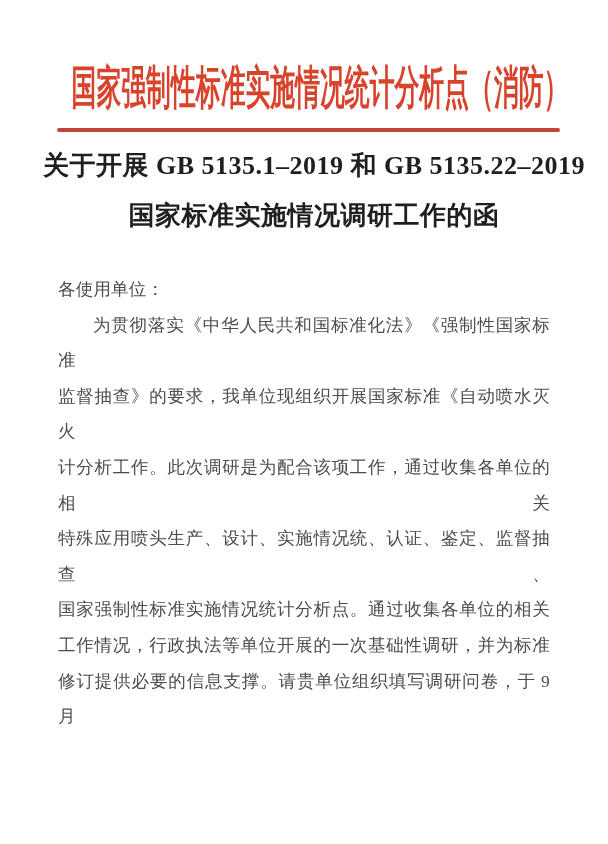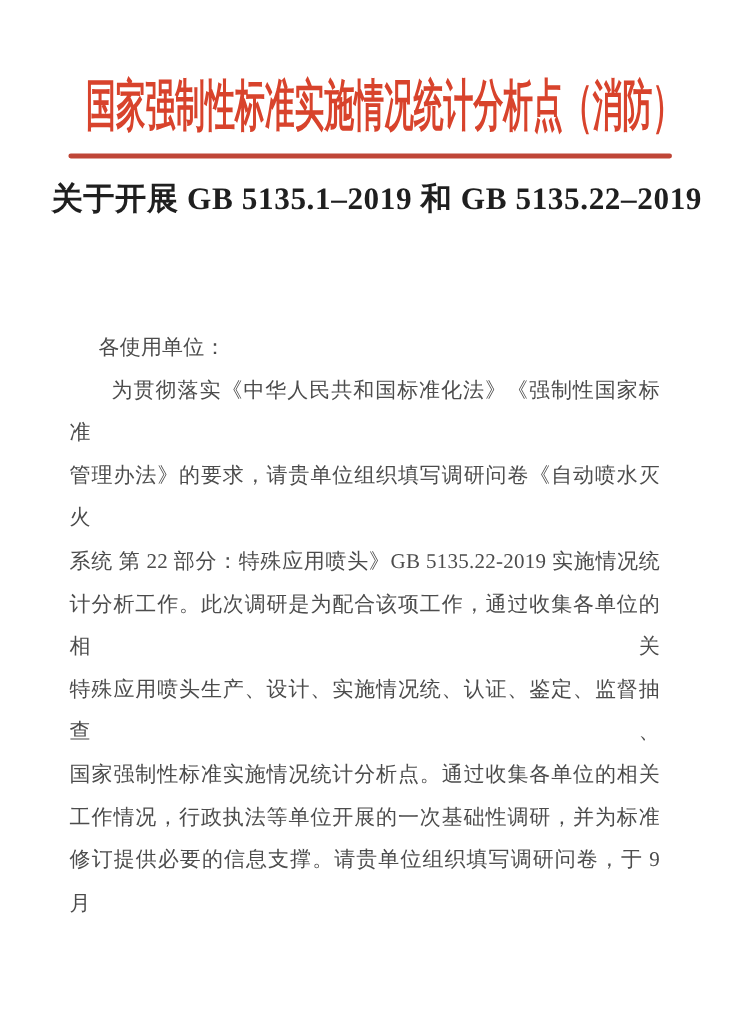--- a/index.html
+++ b/index.html
@@ -69,47 +69,46 @@
     color: #4c4c4c;
     letter-spacing: 0.2px;
   }
   .body-line.justify {
     text-align: justify;
     text-align-last: justify;
   }
   .body-line.left {
     text-align: center;
     text-align-last: left;
-    margin-left: 24px;
   }
   .body-line.indent {
     text-indent: 2em;
     font-family: Liberation Serif, serif;
   }
 </style>
 </head>
 <body>
 
 <div class="page">
 
   <div class="banner">
     <span class="banner-text" style="color: rgb(216, 67, 44);">国家强制性标准实施情况统计分析点（消防）</span>
   </div>
 
   <div class="banner-rule" style="background: rgb(191, 70, 55);"></div>
 
   <div class="doc-title">
     <div>关于开展 GB 5135.1–2019 和 GB 5135.22–2019</div>
+    <div>国家标准实施情况调研工作的函</div>
   </div>
 
   <div class="body-lines" id="body-lines">
       <div class="body-line left">各使用单位：</div>
       <div class="body-line justify indent">为贯彻落实《中华人民共和国标准化法》《强制性国家标准</div>
-      <div class="body-line justify">管理办法》的要求，请贵单位组织填写调研问卷《自动喷水灭火</div>
-      <div class="body-line justify">系统 第 22 部分：特殊应用喷头》GB 5135.22-2019 实施情况统</div>
+      <div class="body-line justify">监督抽查》的要求，我单位现组织开展国家标准《自动喷水灭火</div>
       <div class="body-line justify">计分析工作。此次调研是为配合该项工作，通过收集各单位的相关</div>
       <div class="body-line justify">特殊应用喷头生产、设计、实施情况统、认证、鉴定、监督抽查、</div>
       <div class="body-line justify">国家强制性标准实施情况统计分析点。通过收集各单位的相关</div>
       <div class="body-line justify">工作情况，行政执法等单位开展的一次基础性调研，并为标准</div>
       <div class="body-line justify">修订提供必要的信息支撑。请贵单位组织填写调研问卷，于 9 月</div>
     </div>
 
 </div>
 
 </body></html>

